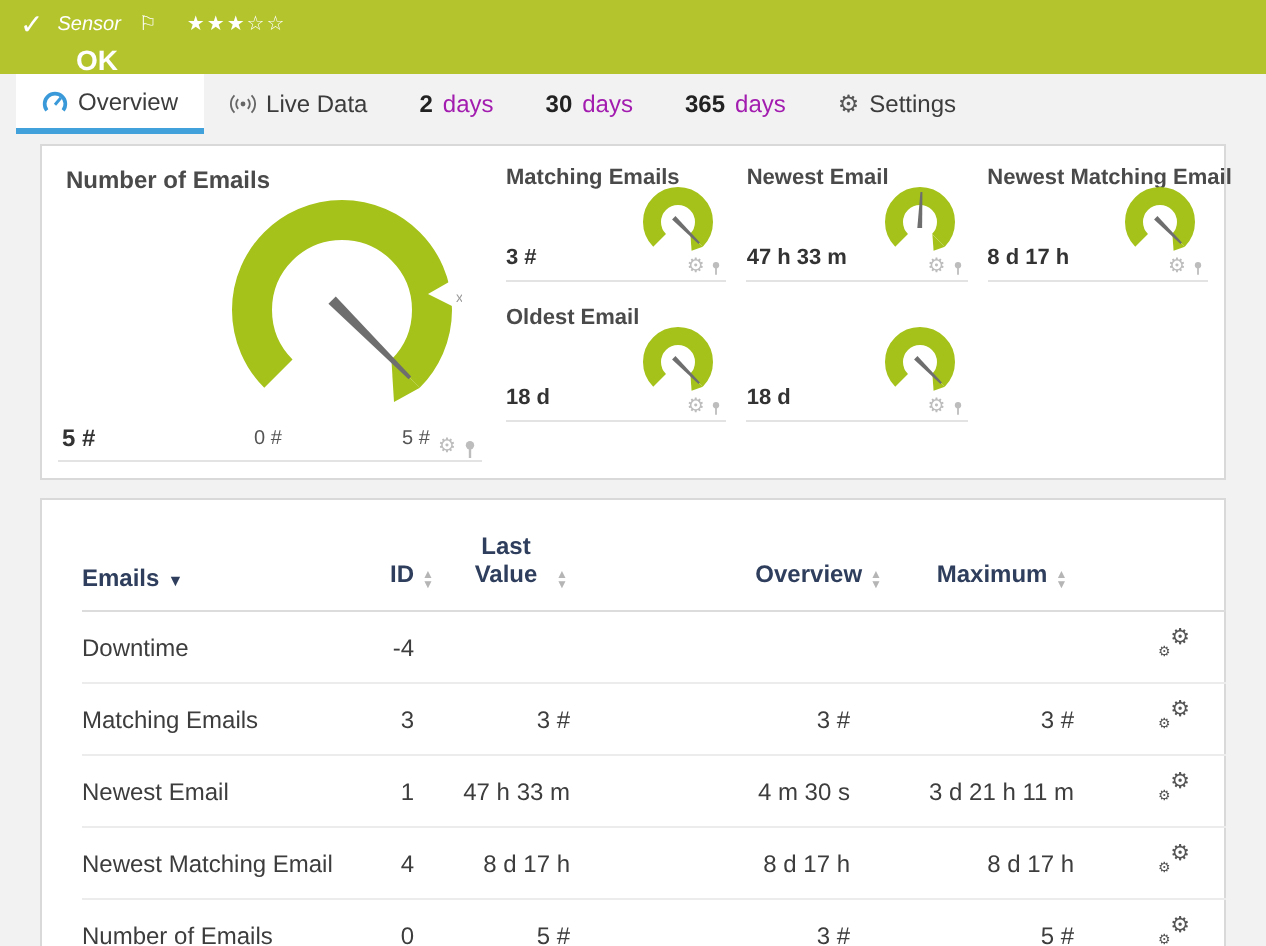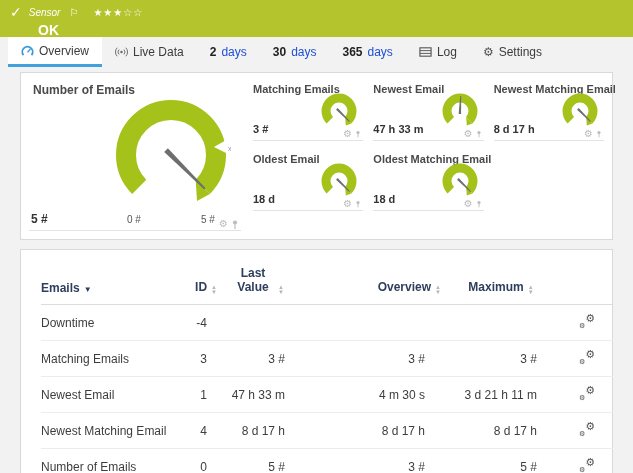--- a/index.html
+++ b/index.html
@@ -14,21 +14,21 @@
   .sensor-title { font-size:16px; font-weight:600; letter-spacing:.2px; }
   .flag { font-size:10px; vertical-align:super; margin-left:2px; }
   .stars { font-size:10px; letter-spacing:1px; margin-left:8px; cursor:pointer; }
   .ok-line { position:absolute; left:38px; top:22px; font-size:14px; font-weight:bold; }
 
   
   .tabbar { display:flex; align-items:stretch; height:30px; padding-left:8px; background:#f2f2f2; font-size:12px; color:#3c3c3c; }
   .tab { display:flex; align-items:center; gap:5px; padding:0 13px; cursor:pointer; white-space:nowrap; }
   .tab.active { background:#fff; border-bottom:3px solid #41a1da; }
   .tab .num { font-weight:bold; color:#222; }
-  .tab .lbl-gray { color:#1d4ed8; }
+  .tab .lbl-gray { color:#a21caf; }
   .ticon { width:13px; height:12px; display:inline-block; }
   .gear-glyph { font-size:12px; color:#555; line-height:1; }
 
   
   .card { background:#fff; border:1px solid #d9d9d9; margin:0 20px; }
   .overview-card { margin-top:5px; height:168px; padding:8px; display:flex; }
   .table-card { margin-top:9px; height:230px; padding:10px 20px 0 20px; }
 
   
   .big-panel { width:212px; height:150px; position:relative; border-bottom:1px solid #e3e3e3; margin-right:12px; }
@@ -109,28 +109,20 @@
   </div>
   <div class="tab">
     <span class="num">30</span>
     <span class="lbl-gray">days</span>
   </div>
   <div class="tab">
     <span class="num">365</span>
     <span class="lbl-gray">days</span>
   </div>
   <div class="tab">
-    <svg class="ticon" viewBox="0 0 14 12">
-      <rect x="1" y="1.5" width="12" height="9" fill="none" stroke="#555" stroke-width="1.2"></rect>
-      <line x1="1" y1="4.5" x2="13" y2="4.5" stroke="#555" stroke-width="1"></line>
-      <line x1="1" y1="7.5" x2="13" y2="7.5" stroke="#555" stroke-width="1"></line>
-    </svg>
-    <span>Log</span>
-  </div>
-  <div class="tab">
     <span class="gear-glyph">⚙</span>
     <span>Settings</span>
   </div>
 </div>
 
 <div class="card overview-card">
 
   <div class="big-panel">
     <div class="panel-title">Number of Emails</div>
     <svg class="big-gauge-svg" width="120" height="112" viewBox="-60 -58 120 112">
@@ -226,21 +218,20 @@
       <span class="tile-icons">
         <span class="g">⚙</span>
         <svg class="pin-svg" width="6" height="8" viewBox="0 0 8 9">
             <circle cx="4" cy="2.6" r="2.1" fill="#bdbdbd"></circle>
             <line x1="4" y1="4.5" x2="4" y2="9" stroke="#bdbdbd" stroke-width="1.2"></line>
           </svg>
       </span>
     </div>
 
     <div class="mini-panel">
-      <div class="panel-title">Oldest Matching Email</div>
       <svg class="mini-gauge-svg" width="40" height="36" viewBox="-20 -18 40 36">
         <path d="M -9.2 9.2 A 13 13 0 1 1 9.2 9.2" fill="none" stroke="#a4c219" stroke-width="9"></path>
         <polygon points="6.2,6.2 12.4,12.4 6.8,14.4" fill="#a4c219"></polygon>
         <g transform="rotate(135)">
             <polygon points="-1.2,3 1.2,3 0.5,-15 -0.5,-15" fill="#6e6e6e"></polygon>
           </g>
       </svg>
       <span class="mini-value">18 d</span>
       <span class="tile-icons">
         <span class="g">⚙</span>

